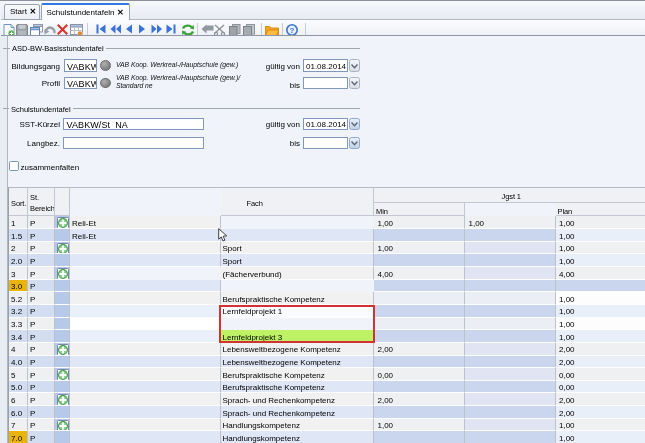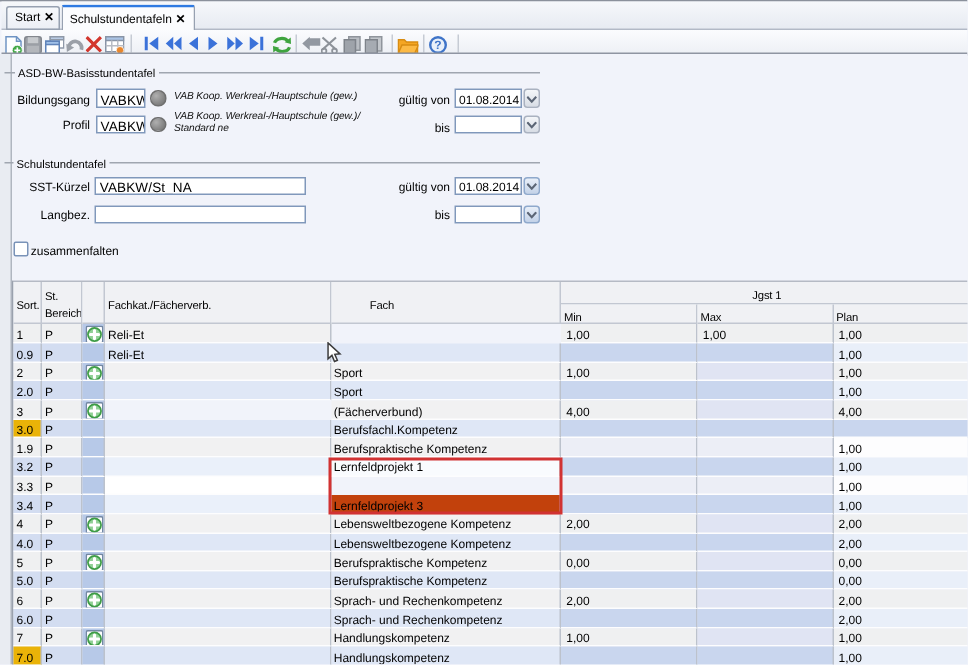--- a/index.html
+++ b/index.html
@@ -205,38 +205,36 @@
     <svg width="7" height="5" viewBox="0 0 7 5">
       <path d="M0.5,0.5 L3.5,3.8 L6.5,0.5" fill="none" stroke="#5c6676" stroke-width="1.4"></path>
     </svg>
   </div>
 <div id="cb"></div>
 <div class="lbl" style="left:20.5px; top:162.5px; text-align:left;">zusammenfalten</div>
 <div id="tbl">
 <div class="h" style="grid-row:1/3; grid-column:1; padding-top:9.5px;">Sort.</div>
 <div class="h" style="grid-row:1/3; grid-column:2; line-height:11px; padding-top:3.5px;">St.<br>Bereich</div>
 <div class="h" style="grid-row:1/3; grid-column:3;"></div>
-<div class="h" style="grid-row:1/3; grid-column:4; padding-top:9.5px;">Fachkat./Fächerverb.</div>
 <div class="h" style="grid-row:1/3; grid-column:5; padding-top:9.5px;padding-left:26px;">Fach</div>
 <div class="h" style="grid-row:1; grid-column:6/9; text-align:center; padding-top:3px;">Jgst 1</div>
 <div class="h" style="grid-row:2; grid-column:6; padding-top:2.5px;">Min</div>
-<div class="h" style="grid-row:2; grid-column:7; padding-top:2.5px;">Max</div>
 <div class="h" style="grid-row:2; grid-column:8; padding-top:2.5px;">Plan</div>
 <div style="grid-row:3; grid-column:1; background:#eff0f1;">1</div>
 <div style="grid-row:3; grid-column:2; background:#eff0f1;">P</div>
 <div class="ico" style="grid-row:3; grid-column:3; background:#b7c9e8;"><svg width="12" height="12" viewBox="0 0 12 12">
         <rect x="0.5" y="0.5" width="11" height="11" rx="1" fill="#fdfdfe" stroke="#7388a3"></rect>
         <circle cx="6" cy="6" r="4.4" fill="#90d095" stroke="#3e9c46" stroke-width="1.1"></circle>
         <path d="M6,3.3 V8.7 M3.3,6 H8.7" fill="none" stroke="#fff" stroke-width="2.1" stroke-linecap="round"></path>
       </svg></div>
 <div style="grid-row:3; grid-column:4; background:#f1f1f2;">Reli-Et</div>
 <div class="n" style="grid-row:3; grid-column:6; background:#eff0f1;">1,00</div>
 <div class="n" style="grid-row:3; grid-column:7; background:#eff0f1;">1,00</div>
 <div class="n" style="grid-row:3; grid-column:8; background:#eff0f1;">1,00</div>
-<div style="grid-row:4; grid-column:1; background:#d3ddf1;">0.9</div>
+<div style="grid-row:4; grid-column:1; background:#d3ddf1;">1.5</div>
 <div style="grid-row:4; grid-column:2; background:#d3ddf1;">P</div>
 <div class="ico" style="grid-row:4; grid-column:3; background:#b7c9e8;"></div>
 <div style="grid-row:4; grid-column:4; background:#dfe7f6;">Reli-Et</div>
 <div style="grid-row:4; grid-column:5; background:#dfe7f6;"></div>
 <div class="n" style="grid-row:4; grid-column:6; background:#c9d6ee;"></div>
 <div class="n" style="grid-row:4; grid-column:7; background:#c9d6ee;"></div>
 <div class="n" style="grid-row:4; grid-column:8; background:#e9eff9;">1,00</div>
 <div style="grid-row:5; grid-column:1; background:#eff0f1;">2</div>
 <div style="grid-row:5; grid-column:2; background:#eff0f1;">P</div>
 <div class="ico" style="grid-row:5; grid-column:3; background:#b7c9e8;"><svg width="12" height="12" viewBox="0 0 12 12">
@@ -265,25 +263,24 @@
         <path d="M6,3.3 V8.7 M3.3,6 H8.7" fill="none" stroke="#fff" stroke-width="2.1" stroke-linecap="round"></path>
       </svg></div>
 <div style="grid-row:7; grid-column:5; background:#f1f1f2;">(Fächerverbund)</div>
 <div class="n" style="grid-row:7; grid-column:6; background:#eff0f1;">4,00</div>
 <div class="n" style="grid-row:7; grid-column:7; background:#e0e4f3;"></div>
 <div class="n" style="grid-row:7; grid-column:8; background:#eff0f1;">4,00</div>
 <div style="grid-row:8; grid-column:1; background:#eab308;">3.0</div>
 <div style="grid-row:8; grid-column:2; background:#d3ddf1;">P</div>
 <div class="ico" style="grid-row:8; grid-column:3; background:#b7c9e8;"></div>
 <div style="grid-row:8; grid-column:4; background:#dfe7f6;"></div>
-<div style="grid-row:8; grid-column:5; background:#dfe7f6;">Berufsfachl.Kompetenz</div>
 <div class="n" style="grid-row:8; grid-column:6; background:#c9d6ee;"></div>
 <div class="n" style="grid-row:8; grid-column:7; background:#c9d6ee;"></div>
 <div class="n" style="grid-row:8; grid-column:8; background:#c9d6ee;"></div>
-<div style="grid-row:9; grid-column:1; background:#eff0f1;">1.9</div>
+<div style="grid-row:9; grid-column:1; background:#eff0f1;">5.2</div>
 <div style="grid-row:9; grid-column:2; background:#eff0f1;">P</div>
 <div class="ico" style="grid-row:9; grid-column:3; background:#b7c9e8;"></div>
 <div style="grid-row:9; grid-column:4; background:#f1f1f2;"></div>
 <div style="grid-row:9; grid-column:5; background:#f1f1f2;">Berufspraktische Kompetenz</div>
 <div class="n" style="grid-row:9; grid-column:6; background:#eceef6;"></div>
 <div class="n" style="grid-row:9; grid-column:7; background:#eceef6;"></div>
 <div class="n" style="grid-row:9; grid-column:8; background:#fdfdfe;">1,00</div>
 <div style="grid-row:10; grid-column:1; background:#d3ddf1;">3.2</div>
 <div style="grid-row:10; grid-column:2; background:#d3ddf1;">P</div>
 <div class="ico" style="grid-row:10; grid-column:3; background:#b7c9e8;"></div>
@@ -296,21 +293,21 @@
 <div style="grid-row:11; grid-column:2; background:#eff0f1;">P</div>
 <div class="ico" style="grid-row:11; grid-column:3; background:#b7c9e8;"></div>
 <div style="grid-row:11; grid-column:4; background:#ffffff;"></div>
 <div class="n" style="grid-row:11; grid-column:6; background:#eceef6;"></div>
 <div class="n" style="grid-row:11; grid-column:7; background:#eceef6;"></div>
 <div class="n" style="grid-row:11; grid-column:8; background:#fdfdfe;">1,00</div>
 <div style="grid-row:12; grid-column:1; background:#d3ddf1;">3.4</div>
 <div style="grid-row:12; grid-column:2; background:#d3ddf1;">P</div>
 <div class="ico" style="grid-row:12; grid-column:3; background:#b7c9e8;"></div>
 <div style="grid-row:12; grid-column:4; background:#eaf0fa;"></div>
-<div style="grid-row:12; grid-column:5; background:#c2410c;">Lernfeldprojekt 3</div>
+<div style="grid-row:12; grid-column:5; background:#bef264;">Lernfeldprojekt 3</div>
 <div class="n" style="grid-row:12; grid-column:6; background:#c9d6ee;"></div>
 <div class="n" style="grid-row:12; grid-column:7; background:#c9d6ee;"></div>
 <div class="n" style="grid-row:12; grid-column:8; background:#e9eff9;">1,00</div>
 <div style="grid-row:13; grid-column:1; background:#eff0f1;">4</div>
 <div style="grid-row:13; grid-column:2; background:#eff0f1;">P</div>
 <div class="ico" style="grid-row:13; grid-column:3; background:#b7c9e8;"><svg width="12" height="12" viewBox="0 0 12 12">
         <rect x="0.5" y="0.5" width="11" height="11" rx="1" fill="#fdfdfe" stroke="#7388a3"></rect>
         <circle cx="6" cy="6" r="4.4" fill="#90d095" stroke="#3e9c46" stroke-width="1.1"></circle>
         <path d="M6,3.3 V8.7 M3.3,6 H8.7" fill="none" stroke="#fff" stroke-width="2.1" stroke-linecap="round"></path>
       </svg></div>

